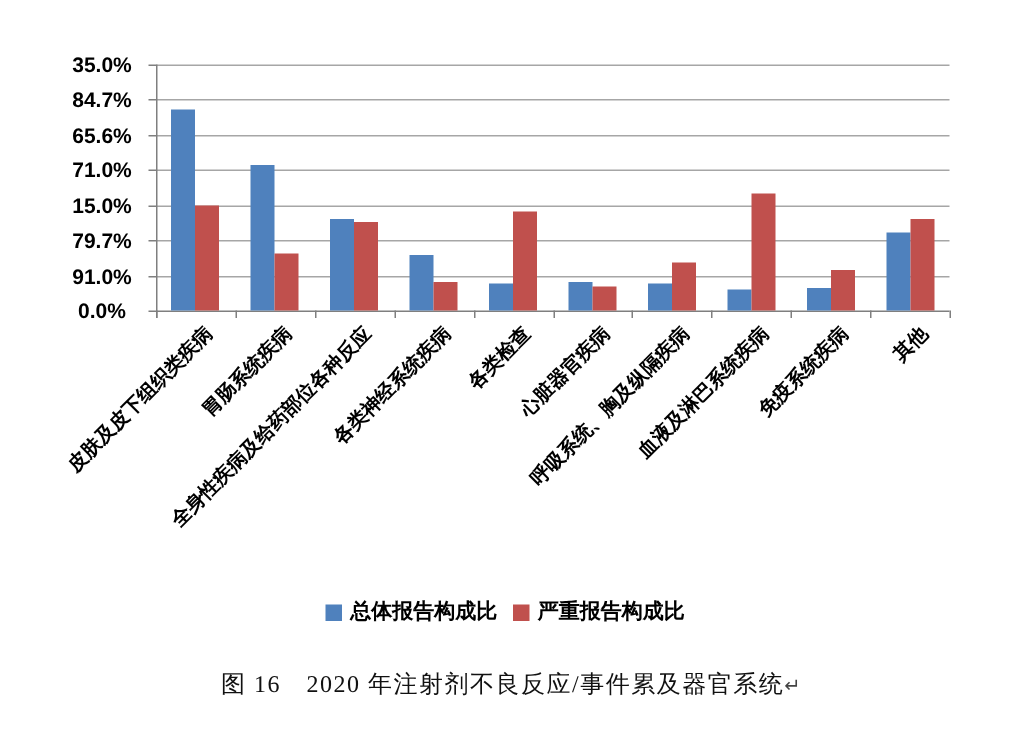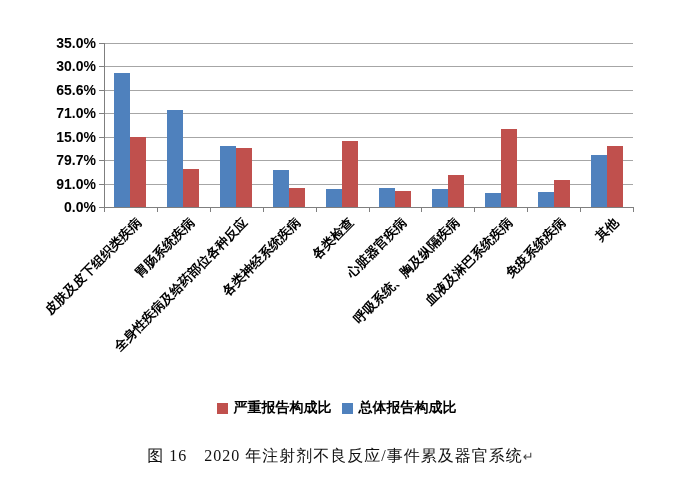--- a/index.html
+++ b/index.html
@@ -9,21 +9,21 @@
     background:#fff;
     font-family:"Liberation Sans", sans-serif;
     overflow:hidden;
   }
   .plot{position:absolute;left:0;top:0;width:673px;height:488px;}
   .gridline{position:absolute;height:1px;background:#A6A6A6;}
   .gridline.zero{background:#7F7F7F;}
   .axis-line{position:absolute;width:1px;background:#7F7F7F;}
   .tick{position:absolute;background:#7F7F7F;}
   .y-label{
-    position:absolute;width:56px;text-align:right;
+    position:absolute;width:56px;text-align:center;
     font-size:14px;font-weight:600;color:#000;line-height:18px;
   }
   .bar{position:absolute;}
   .x-label-anchor{position:absolute;width:0;height:0;}
   .x-label{
     position:absolute;right:0;top:0;
     transform:rotate(-45deg);transform-origin:100% 0;
     white-space:nowrap;
     font-size:13px;font-weight:600;color:#000;
   }
@@ -60,21 +60,21 @@
       <div class="tick" style="left: 99px; top: 137px; width: 5px; height: 1px;"></div>
       <div class="y-label" style="left: 40px; top: 128px;">15.0%</div>
       <div class="gridline" style="left: 104px; top: 113px; width: 529px; background: rgb(166, 166, 166);"></div>
       <div class="tick" style="left: 99px; top: 113px; width: 5px; height: 1px;"></div>
       <div class="y-label" style="left: 40px; top: 104px;">71.0%</div>
       <div class="gridline" style="left: 104px; top: 90px; width: 529px; background: rgb(166, 166, 166);"></div>
       <div class="tick" style="left: 99px; top: 90px; width: 5px; height: 1px;"></div>
       <div class="y-label" style="left: 40px; top: 81px;">65.6%</div>
       <div class="gridline" style="left: 104px; top: 66px; width: 529px; background: rgb(166, 166, 166);"></div>
       <div class="tick" style="left: 99px; top: 66px; width: 5px; height: 1px;"></div>
-      <div class="y-label" style="left: 40px; top: 57px;">30.0%</div>
+      <div class="y-label" style="left: 40px; top: 57px;">84.7%</div>
       <div class="gridline" style="left: 104px; top: 43px; width: 529px; background: rgb(166, 166, 166);"></div>
       <div class="tick" style="left: 99px; top: 43px; width: 5px; height: 1px;"></div>
       <div class="y-label" style="left: 40px; top: 34px;">35.0%</div>
       <div class="axis-line" style="left: 104px; top: 43px; height: 169px;"></div>
       <div class="tick" style="left: 104px; top: 207px; width: 1px; height: 5px;"></div>
       <div class="tick" style="left: 157px; top: 207px; width: 1px; height: 5px;"></div>
       <div class="tick" style="left: 210px; top: 207px; width: 1px; height: 5px;"></div>
       <div class="tick" style="left: 263px; top: 207px; width: 1px; height: 5px;"></div>
       <div class="tick" style="left: 316px; top: 207px; width: 1px; height: 5px;"></div>
       <div class="tick" style="left: 369px; top: 207px; width: 1px; height: 5px;"></div>
@@ -130,25 +130,25 @@
       </div>
       <div class="bar" style="left: 591px; top: 155px; width: 16px; height: 52px; background: rgb(79, 129, 189);"></div>
       <div class="bar" style="left: 607px; top: 146px; width: 16px; height: 61px; background: rgb(192, 80, 77);"></div>
       <div class="x-label-anchor" style="left: 610px; top: 214px;">
         <span class="x-label">其他</span>
       </div>
     </div>
 
   <div class="legend" id="legend">
       <div class="legend-item">
+        <span class="legend-swatch" style="background: rgb(79, 129, 189);"></span>
+        <span class="legend-label">总体报告构成比</span>
+      </div>
+      <div class="legend-item">
         <span class="legend-swatch" style="background: rgb(192, 80, 77);"></span>
         <span class="legend-label">严重报告构成比</span>
-      </div>
-      <div class="legend-item">
-        <span class="legend-swatch" style="background: rgb(79, 129, 189);"></span>
-        <span class="legend-label">总体报告构成比</span>
       </div>
     </div>
 
   <div class="caption">
     <span>图 16　2020 年注射剂不良反应/事件累及器官系统</span><span class="para-mark">↵</span>
   </div>
 </div>
 
 </body></html>

